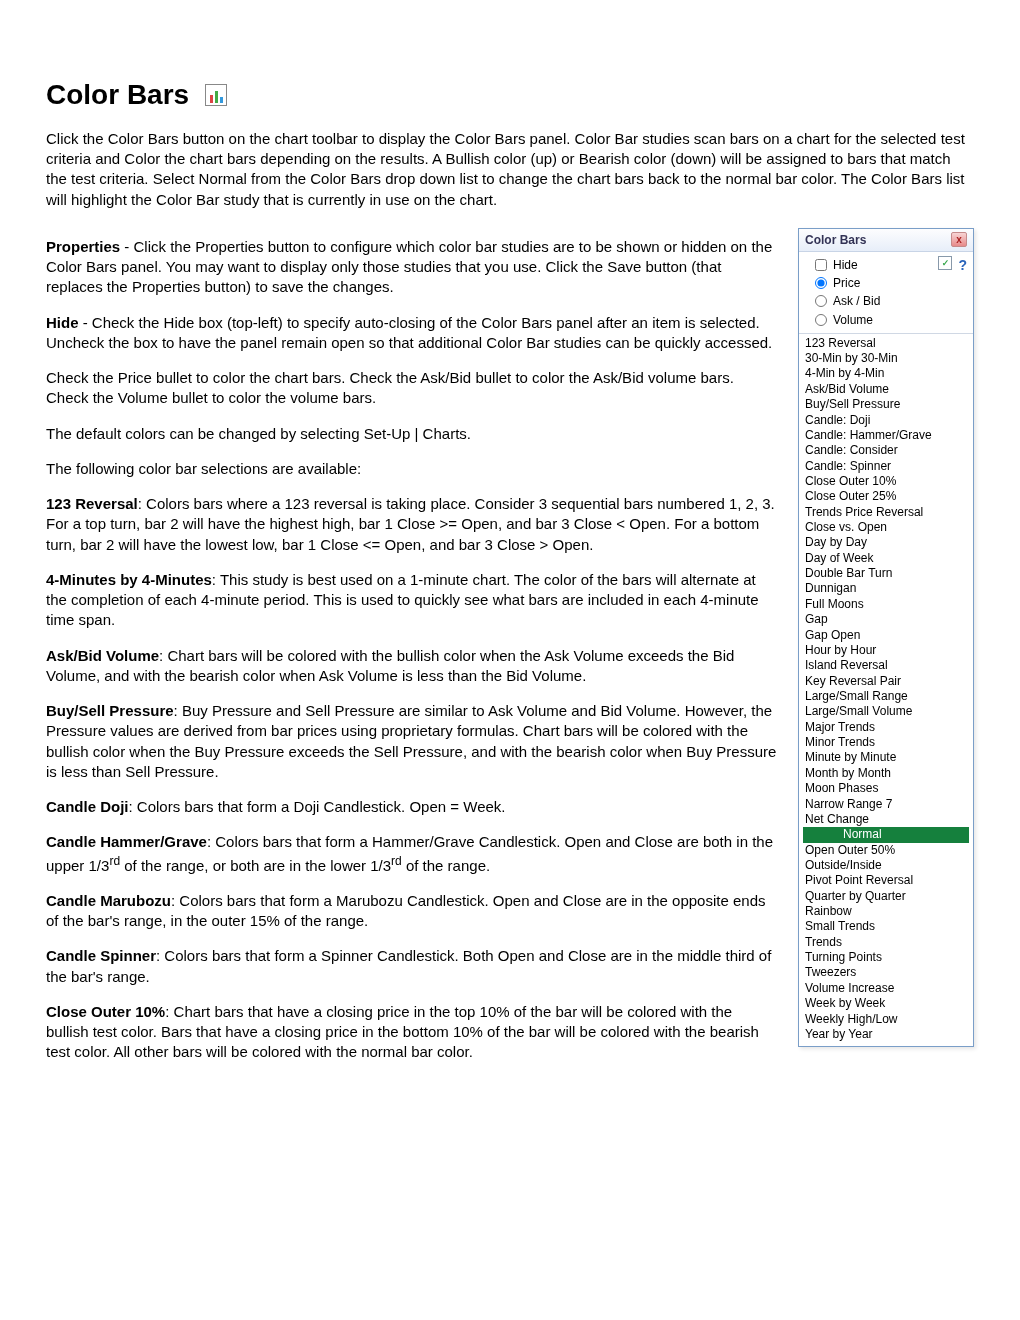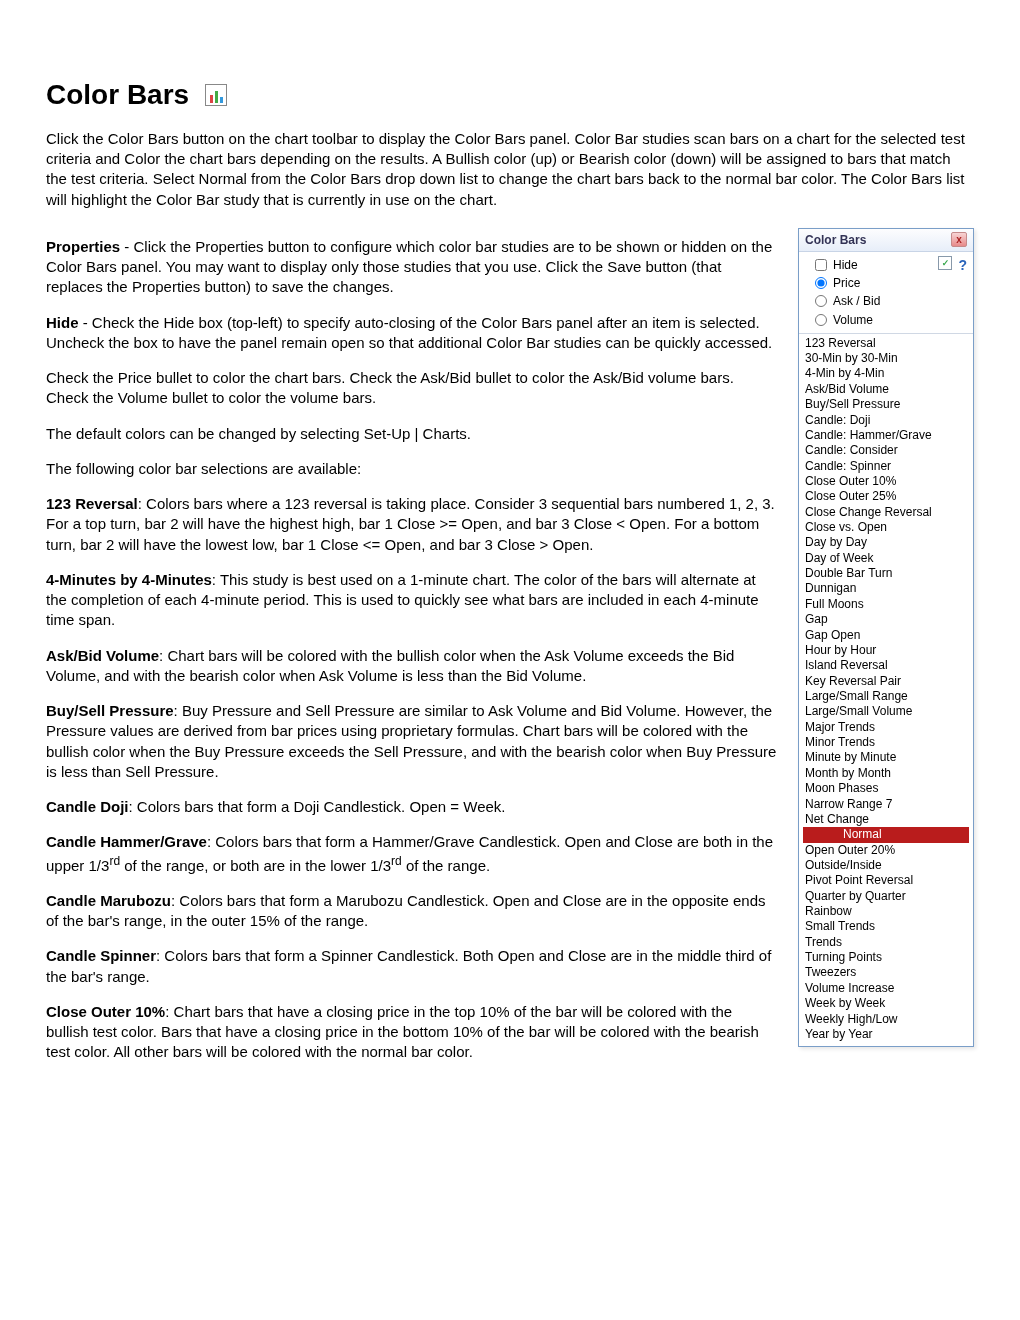--- a/index.html
+++ b/index.html
@@ -119,21 +119,21 @@
       max-height: none;
       overflow: hidden;
     }
     .panel-list div {
       padding: 0 2px;
       line-height: 1.28;
       cursor: pointer;
       white-space: nowrap;
     }
     .panel-list div.sel {
-      background: #b91c1c;
+      background: #15803d;
       color: #fff;
       padding-left: 40px;
     }
     sup { font-size: 12px; }
   </style>
 </head>
 <body>
 
 <div class="title-row">
   <h1>Color Bars</h1>
@@ -209,21 +209,21 @@
         <div>30-Min by 30-Min</div>
         <div>4-Min by 4-Min</div>
         <div>Ask/Bid Volume</div>
         <div>Buy/Sell Pressure</div>
         <div>Candle: Doji</div>
         <div>Candle: Hammer/Grave</div>
         <div>Candle: Consider</div>
         <div>Candle: Spinner</div>
         <div>Close Outer 10%</div>
         <div>Close Outer 25%</div>
-        <div>Close Change Reversal</div>
+        <div>Trends Price Reversal</div>
         <div>Close vs. Open</div>
         <div>Day by Day</div>
         <div>Day of Week</div>
         <div>Double Bar Turn</div>
         <div>Dunnigan</div>
         <div>Full Moons</div>
         <div>Gap</div>
         <div>Gap Open</div>
         <div>Hour by Hour</div>
         <div>Island Reversal</div>
@@ -231,21 +231,21 @@
         <div>Large/Small Range</div>
         <div>Large/Small Volume</div>
         <div>Major Trends</div>
         <div>Minor Trends</div>
         <div>Minute by Minute</div>
         <div>Month by Month</div>
         <div>Moon Phases</div>
         <div>Narrow Range 7</div>
         <div>Net Change</div>
         <div class="sel">Normal</div>
-        <div>Open Outer 20%</div>
+        <div>Open Outer 50%</div>
         <div>Outside/Inside</div>
         <div>Pivot Point Reversal</div>
         <div>Quarter by Quarter</div>
         <div>Rainbow</div>
         <div>Small Trends</div>
         <div>Trends</div>
         <div>Turning Points</div>
         <div>Tweezers</div>
         <div>Volume Increase</div>
         <div>Week by Week</div>

